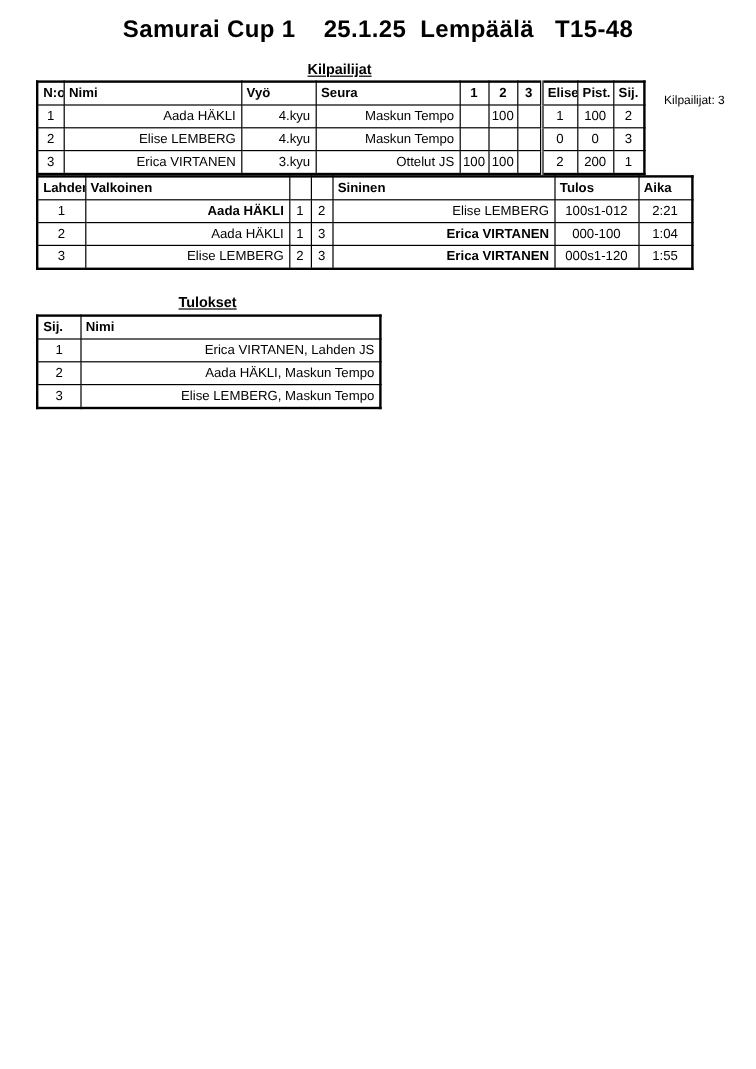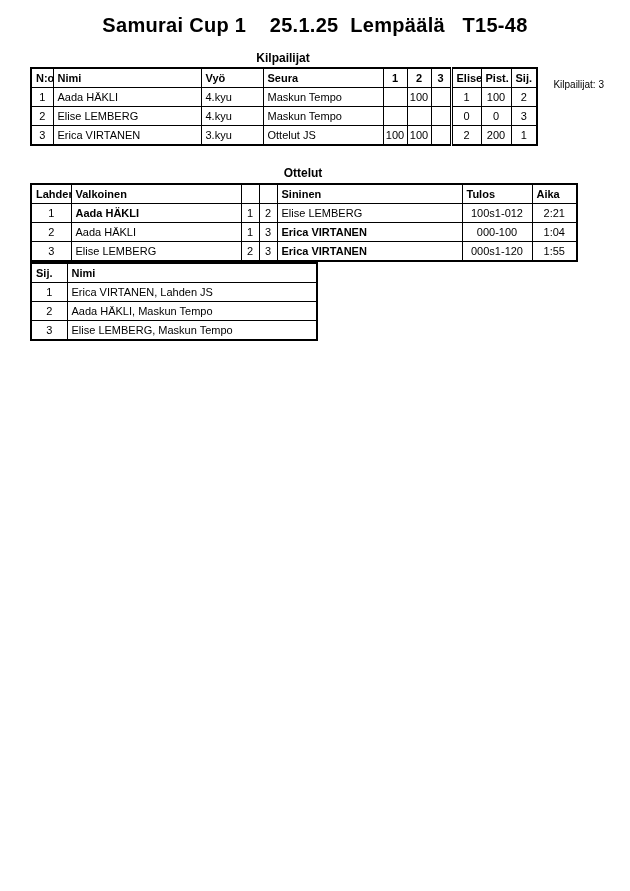--- a/index.html
+++ b/index.html
@@ -8,40 +8,40 @@
     background: #ffffff;
     color: #000000;
     font-family: "Liberation Sans", sans-serif;
   }
   .page { position: relative; width: 630px; height: 891px; box-sizing: border-box; }
   .title {
     font-size: 20px; line-height: 24px; font-weight: bold;
     text-align: center; white-space: pre; letter-spacing: 0.3px;
   }
   .count { position: absolute; top: 66px; right: 26px; font-size: 10px; }
-  .heading { font-weight: bold; font-size: 12px; text-align: center; }
+  .heading { font-weight: bold; font-size: 12px; text-align: center; text-decoration: underline; }
   .h1w { width: 506px; margin: 8px 0 2px 30px; }
   .h2w { width: 546px; margin: 20px 0 3px 30px; }
   .h3w { width: 286px; margin: 20px 0 3px 30px; }
   table {
     border-collapse: collapse; table-layout: fixed;
     margin-left: 30px; font-size: 11px;
     border: 2px solid #000;
   }
   .t1 { width: 506px; }
   .t2 { width: 546px; }
   .t3 { width: 286px; }
   th, td {
     border: 1px solid #000;
     padding: 1px 4px; height: 16px;
     overflow: hidden; white-space: nowrap;
   }
   th { font-weight: bold; text-align: left; }
   .c { text-align: center; }
-  .l { text-align: left; }
+  .l { text-align: right; }
   .n { padding: 1px 1px; text-align: center; }
   .b { font-weight: bold; }
   .dbl { border-left: 3px double #000; }
 </style>
 </head>
 <body>
 
 <div class="page">
 
   <h1 class="title">Samurai Cup 1    25.1.25  Lempäälä   T15-48</h1>
@@ -111,21 +111,20 @@
           <td class="n"></td>
           <td class="c dbl">2</td>
           <td class="c">200</td>
           <td class="c">1</td>
         </tr>
       </tbody>
     </table>
   </section>
 
   <section>
-    <div class="heading h2w">Ottelut</div>
     <table class="t2">
       <colgroup>
         <col style="width:40px">
           <col style="width:170px">
           <col style="width:18px">
           <col style="width:18px">
         <col style="width:185px">
           <col style="width:70px">
           <col style="width:45px">
       </colgroup>
@@ -166,20 +165,21 @@
           <td class="n">3</td>
           <td class="l b">Erica VIRTANEN</td>
           <td class="c">000s1-120</td>
           <td class="c">1:55</td>
         </tr>
       </tbody>
     </table>
   </section>
 
   <section>
+    <div class="heading h3w">Tulokset</div>
     <table class="t3">
       <colgroup>
         <col style="width:36px">
           <col style="width:250px">
       </colgroup>
       <thead>
         <tr>
           <th>Sij.</th>
           <th>Nimi</th>
         </tr>

